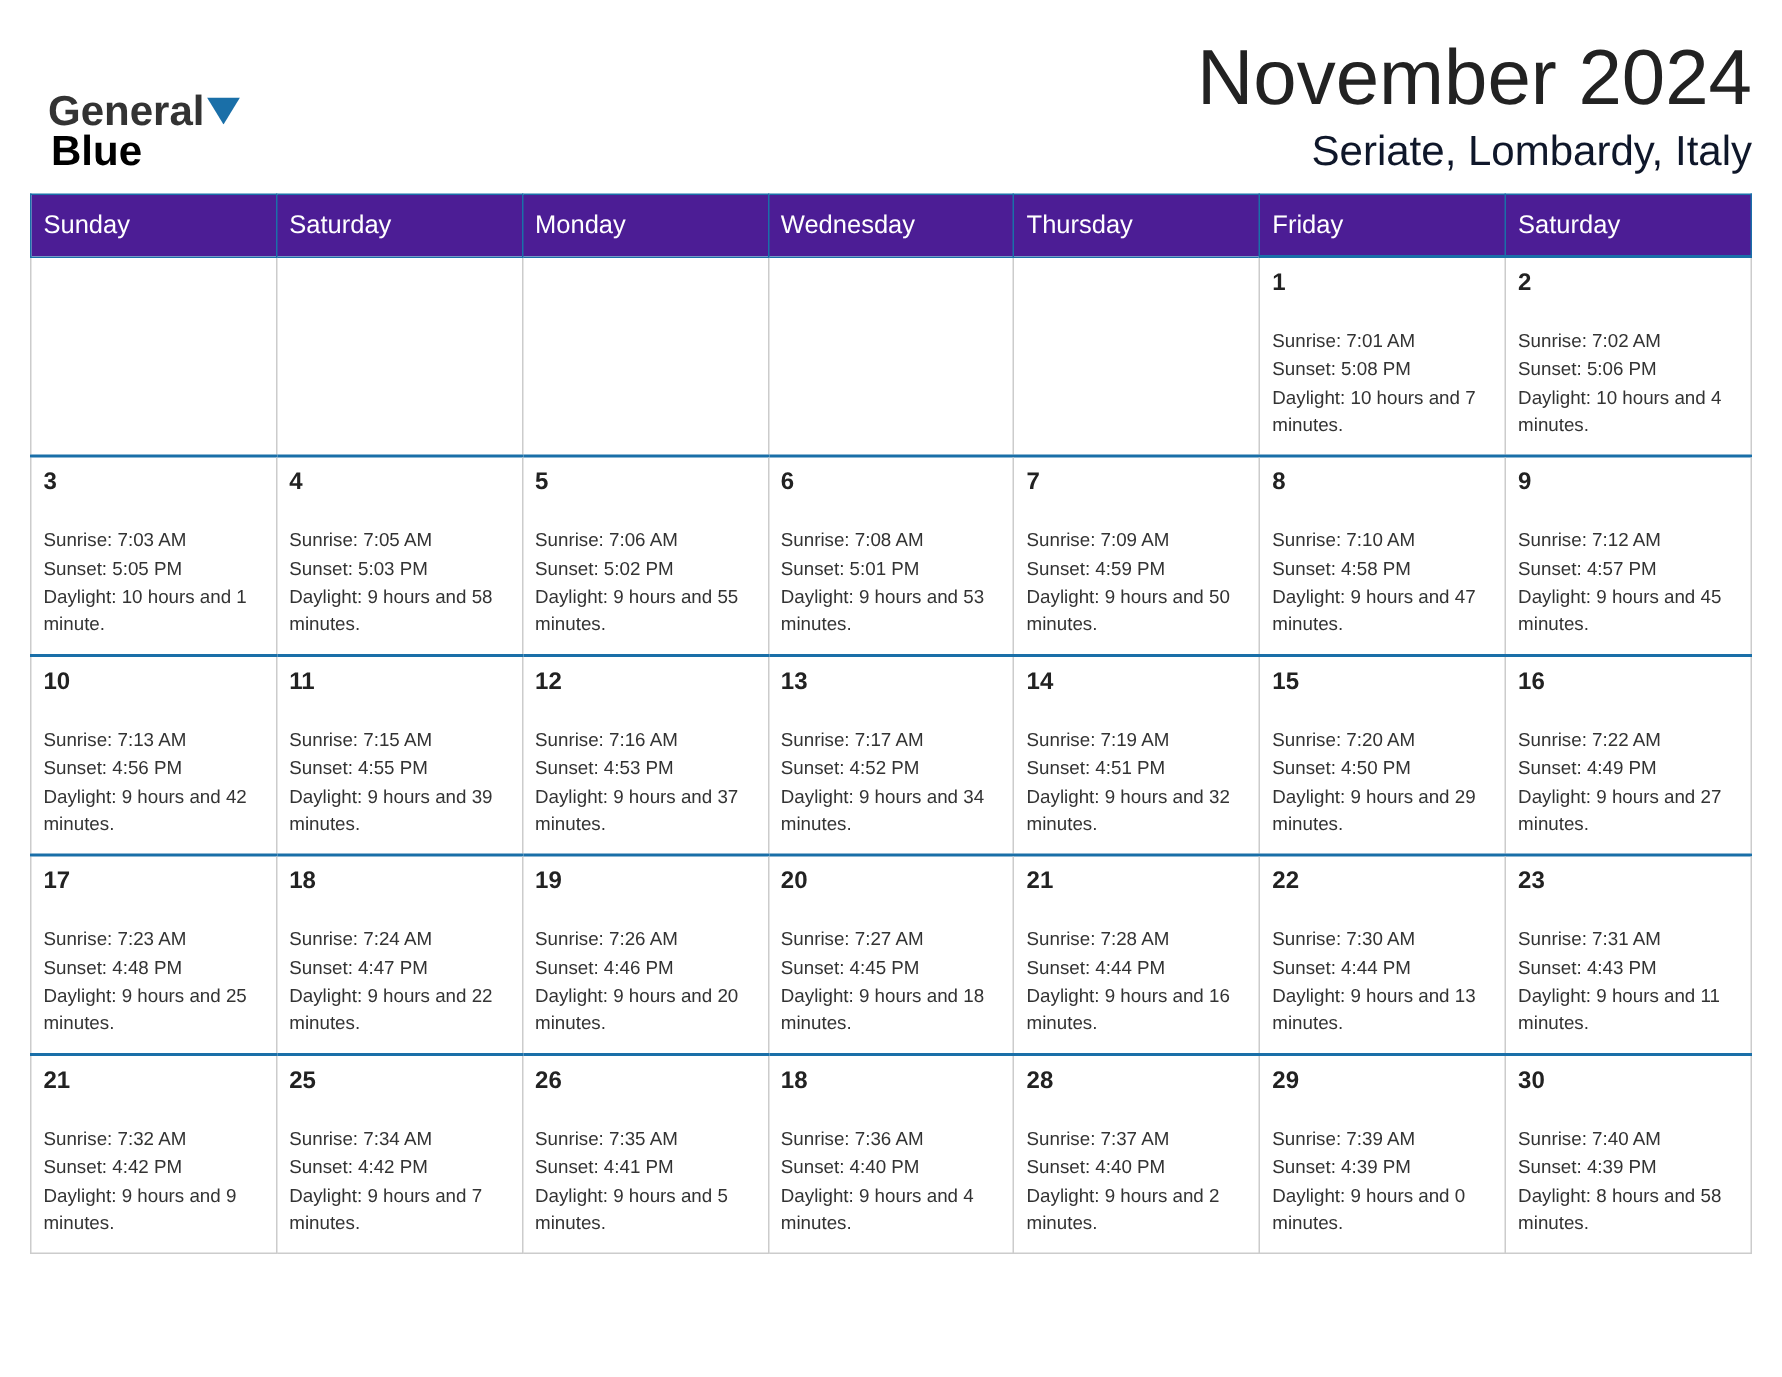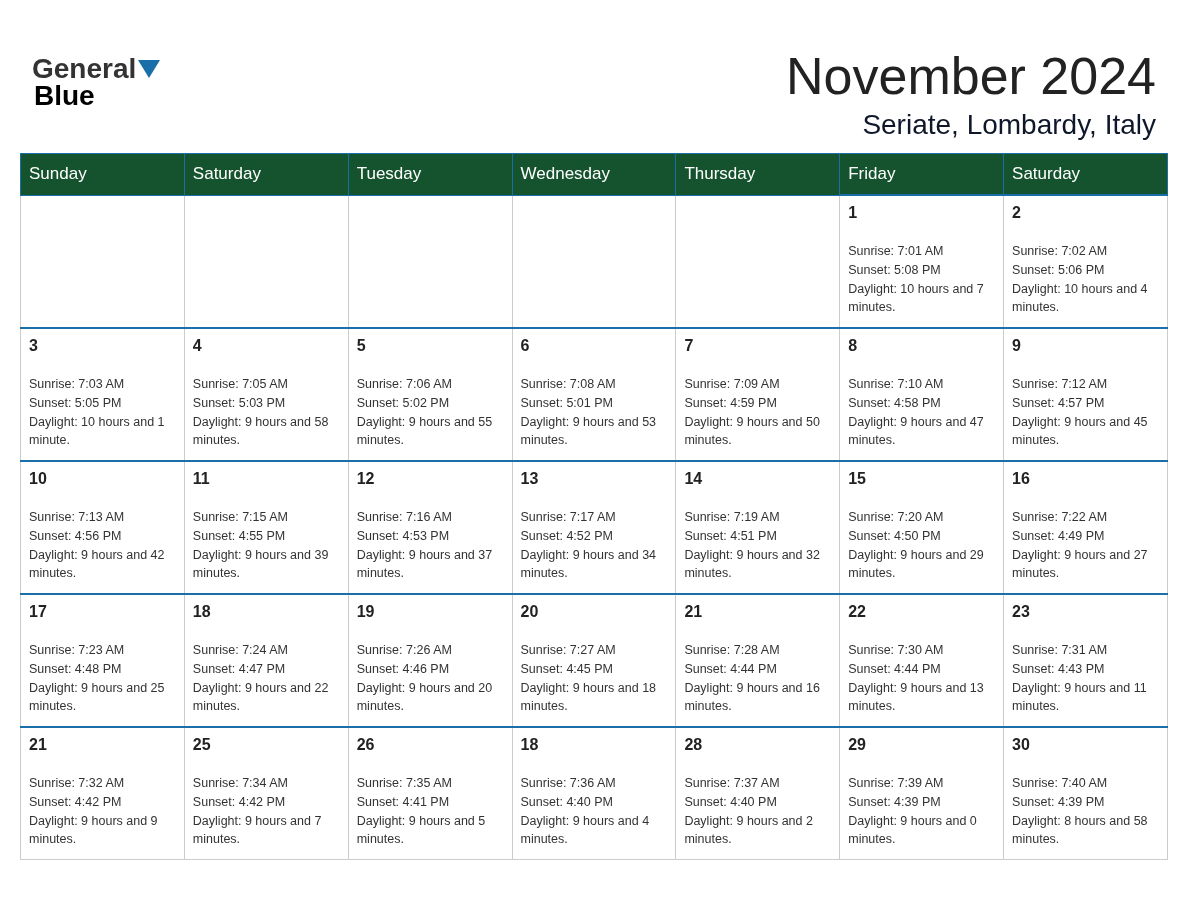--- a/index.html
+++ b/index.html
@@ -6,45 +6,44 @@
     body {
       font-family: Arial, sans-serif;
       background: #fff;
       color: #333;
       width: 1188px;
       min-height: 918px;
     }
     .header {
       display: flex;
       justify-content: space-between;
-      align-items: center;
-      padding: 24px 32px 12px 32px;
+      align-items: flex-end;
+      padding: 24px 20px 12px 32px;
     }
     .title-area {
       text-align: right;
     }
     .main-title {
       font-size: 52px;
       font-weight: 400;
       color: #222;
       line-height: 1.1;
-      margin-top: 24px;
     }
     .subtitle {
       font-size: 28px;
       color: #0f172a;
       margin-top: 4px;
     }
     .calendar {
       margin: 0 20px 20px 20px;
       border-collapse: collapse;
       width: calc(100% - 40px);
     }
     .calendar th {
-      background: #14532d;
+      background: #4c1d95;
       color: #fff;
       font-size: 17px;
       font-weight: 500;
       padding: 10px 8px;
       text-align: left;
       border: 1px solid #1a6fa8;
     }
     .calendar td {
       vertical-align: top;
       padding: 8px 8px 10px 8px;
@@ -119,21 +118,21 @@
     <div class="main-title">November 2024</div>
     <div class="subtitle">Seriate, Lombardy, Italy</div>
   </div>
 </div>
 
 <table class="calendar">
   <thead>
     <tr>
     <th>Sunday</th>
         <th>Saturday</th>
-        <th>Tuesday</th>
+        <th>Monday</th>
         <th>Wednesday</th>
         <th>Thursday</th>
         <th>Friday</th>
         <th>Saturday</th>
       </tr>
   </thead>
   <tbody id="calendar-body">
   <tr>
         <td class="empty" style="border: 1px solid rgb(204, 204, 204);"></td>
         <td class="empty" style="border: 1px solid rgb(204, 204, 204);"></td>

